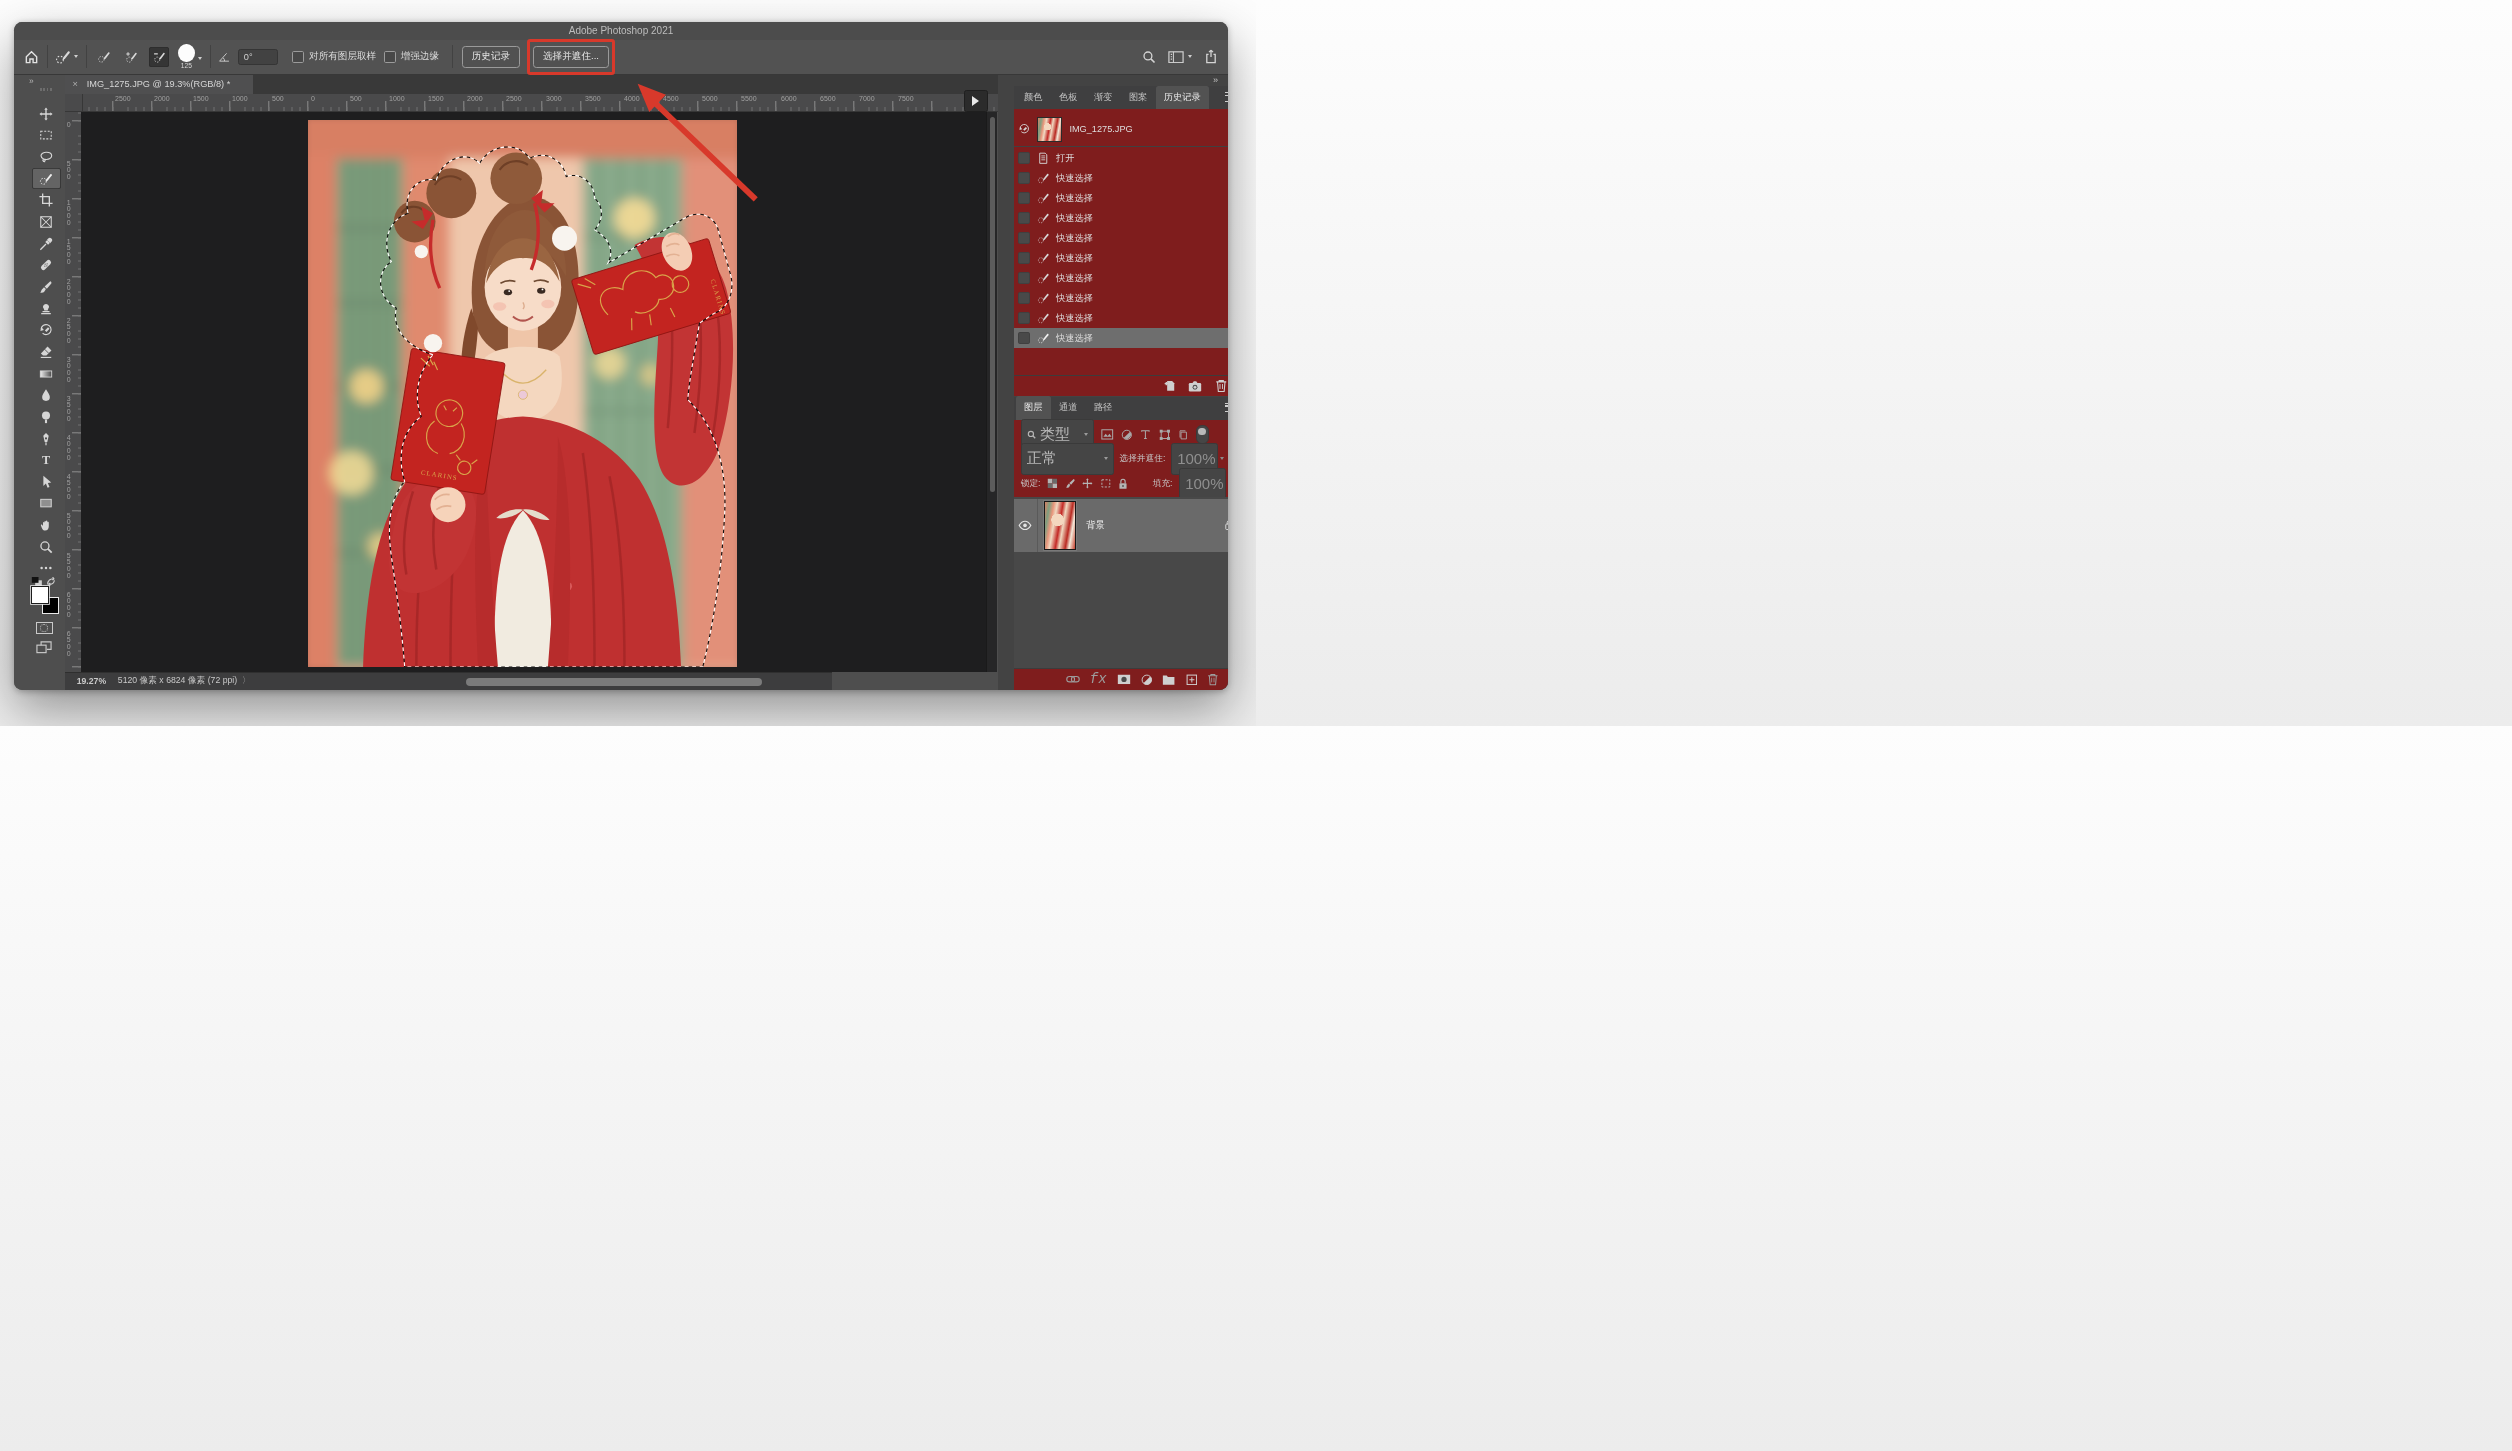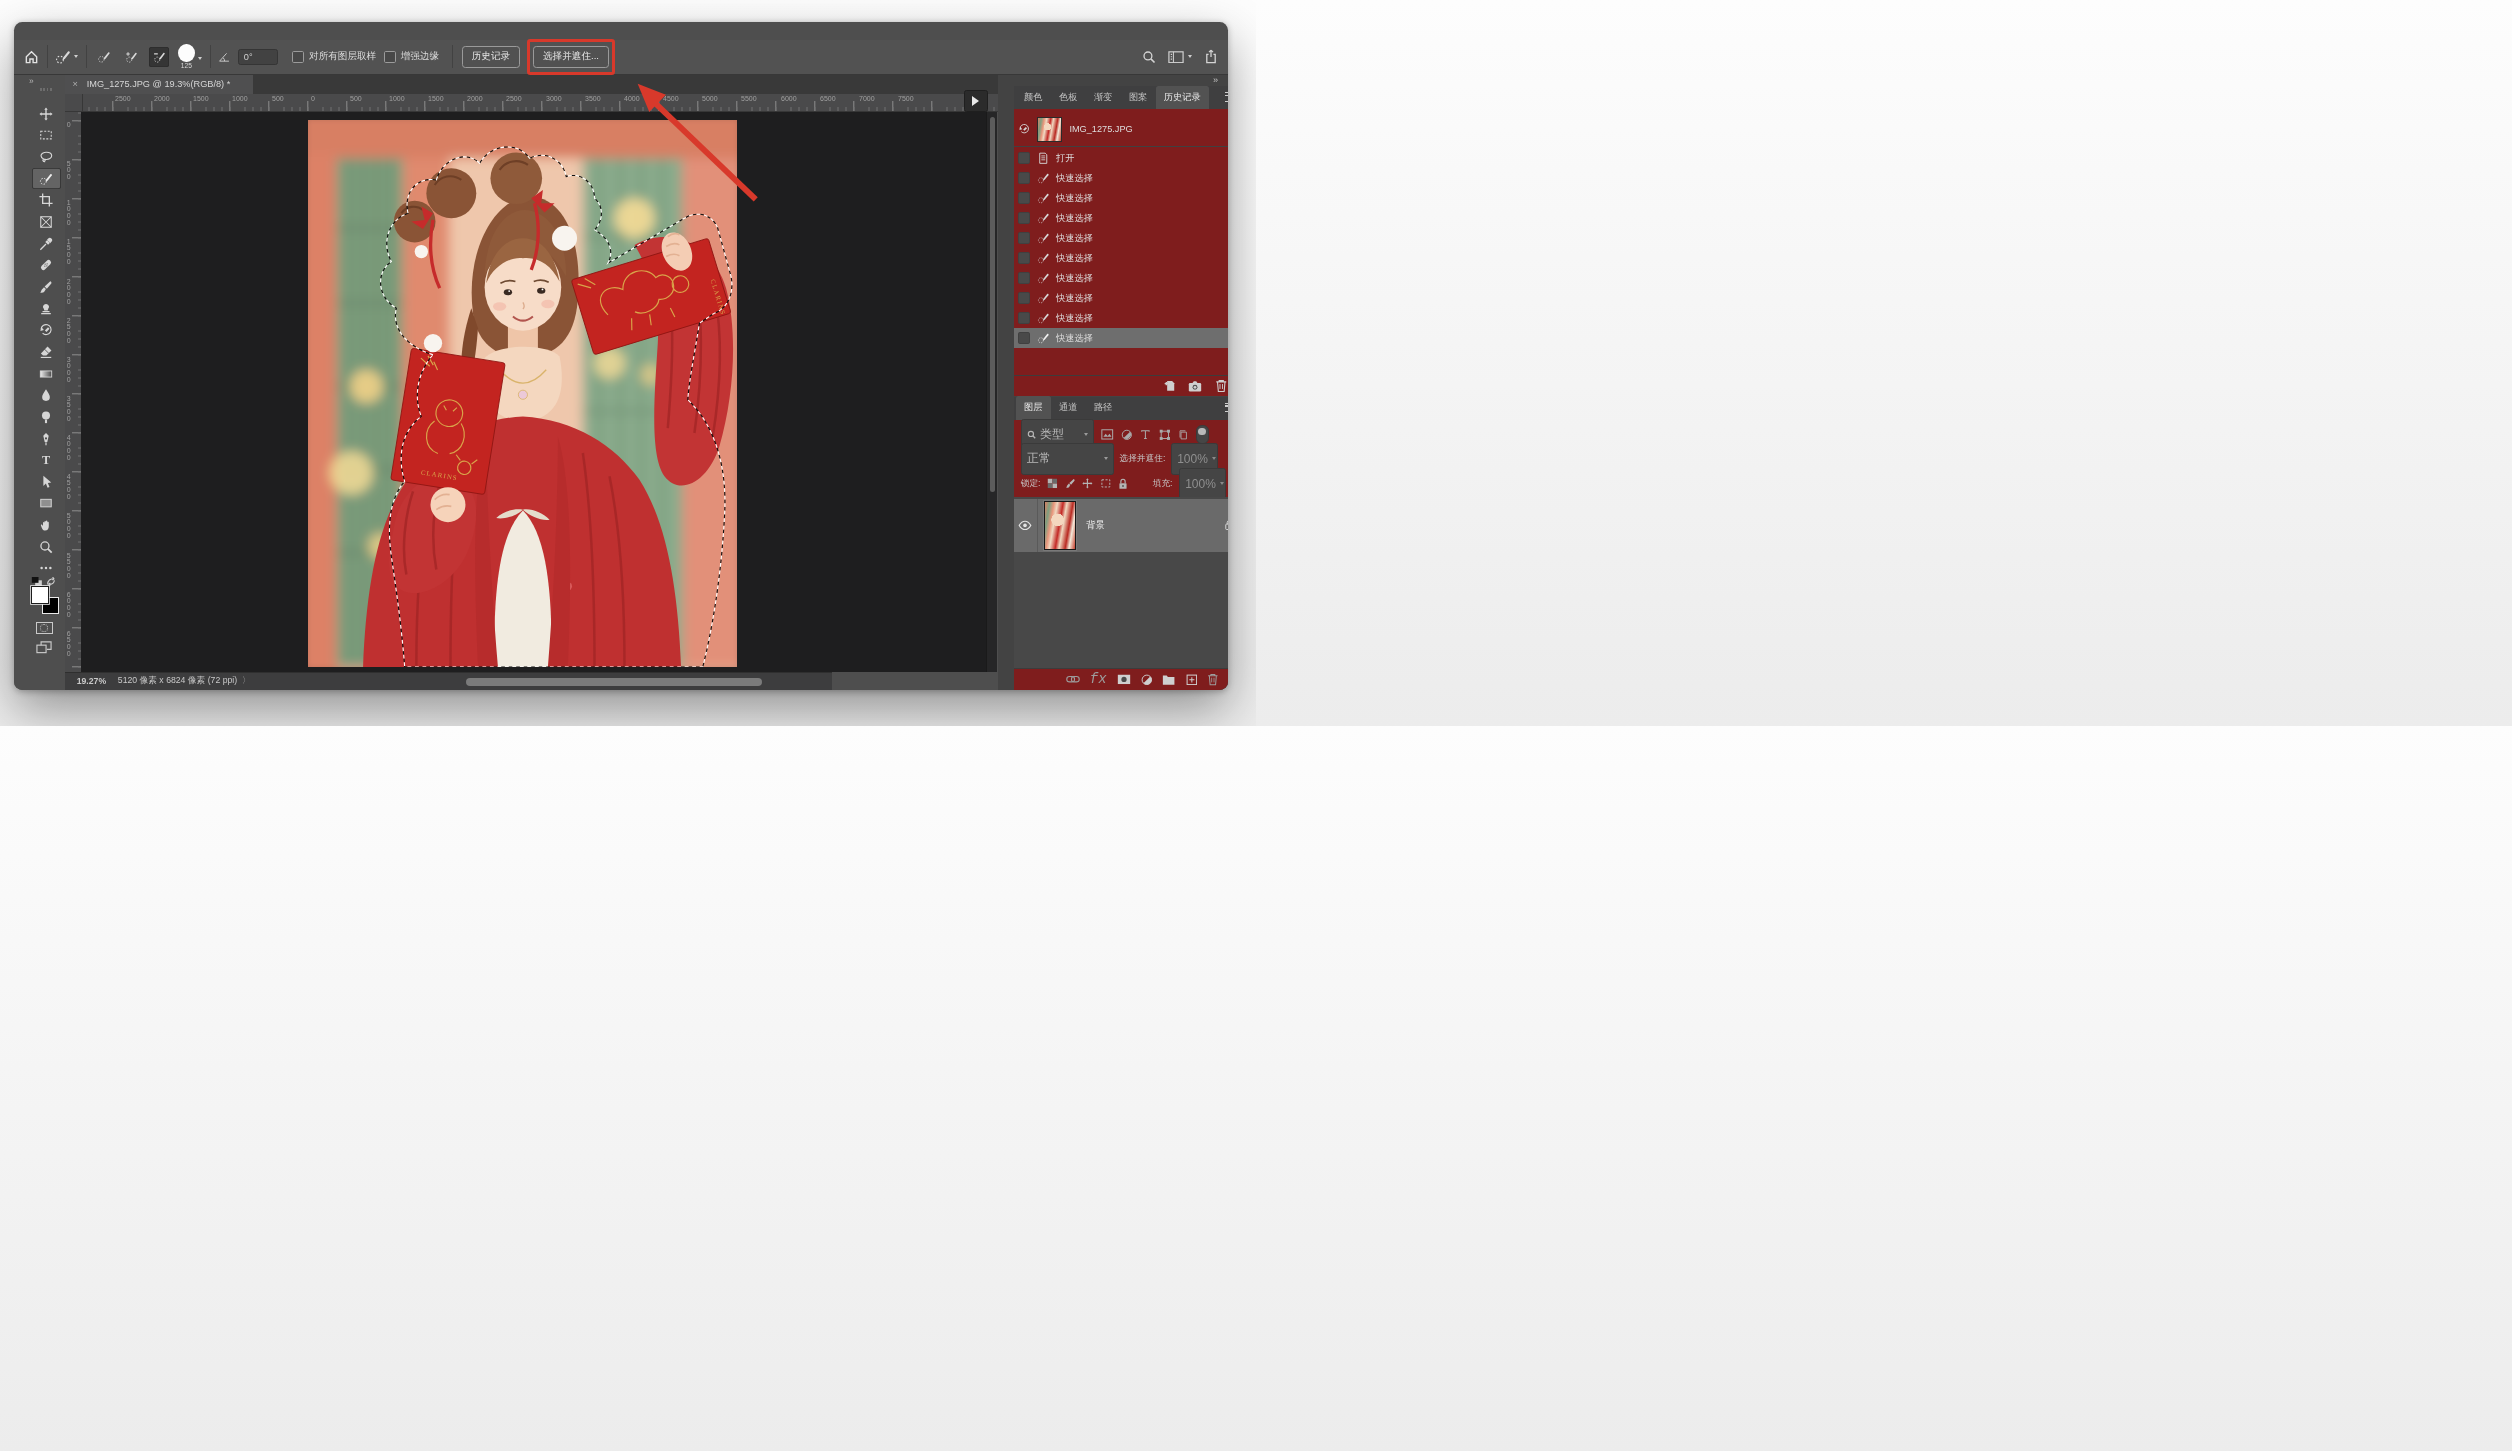--- a/index.html
+++ b/index.html
@@ -66,34 +66,37 @@
   .hrow{position:absolute;left:0;width:230px;height:20px;display:flex;align-items:center;font-size:9.2px;color:#dedede}
   .hrow.sel{background:#6e6e6e}
   .hwell{width:10px;height:10px;background:#494949;border:0.8px solid #404040;border-radius:1.7px;margin:0 6.7px 0 4.2px;flex:none}
   .hico{width:12.5px;height:12.5px;margin-right:6.7px;flex:none}
   .pthumb{background:
       radial-gradient(circle at 42% 38%,#f4d7bf 0 18%,transparent 19%),
       linear-gradient(100deg,#d97f63 0%,#7d9f80 13%,#e9967c 24%,#f0d9c2 33%,#c32a26 48%,#f0d8c0 58%,#b92a22 74%,#f3e8d8 84%,#c5402e 100%)}
   .pfoot{position:absolute;left:0;bottom:0;width:230px;height:21.7px;border-top:0.8px solid #3c3c3c;
         display:flex;align-items:center;justify-content:flex-end;gap:12.5px;padding-right:16.7px;box-sizing:border-box}
   .lfoot{gap:10px;padding-right:25px}
-  .selbox{background:#454545;border:0.8px solid #3a3a3a;border-radius:2.5px;color:#b9b9b9;font-size:12px;
+  .selbox{background:#454545;border:0.8px solid #3a3a3a;border-radius:2.5px;color:#b9b9b9;font-size:15px;
         height:32px;display:flex;align-items:center;gap:4.2px;padding:2px 5px;box-sizing:border-box}
   .dim{color:#8f8f8f}
   .llab{font-size:8.7px;color:#c7c7c7;white-space:nowrap}
   .lrow{position:absolute;left:0;width:230px;display:flex;align-items:center}
   .ants1{fill:none;stroke:#ffffff;stroke-width:1.3;stroke-dasharray:4.5 4.5}
   .ants2{fill:none;stroke:#111111;stroke-width:1.3;stroke-dasharray:4.5 4.5;stroke-dashoffset:4.5}
 </style>
 </head>
 <body>
 
 <div class="page">
 <div class="win">
 
+  <div class="titlebar">
+    <span>Adobe Photoshop 2021</span>
+  </div>
 
   <div class="opt">
     <span style="display:flex">
       <svg width="15" height="15" viewBox="0 0 16 16">
             <path d="M2.5 8.2 8 3l5.5 5.2V14.5H9.7v-3.8H6.3v3.8H2.5Z" fill="none" stroke="#e2e2e2" stroke-width="1.5"></path>
           </svg>
     </span>
     <span class="sep"></span>
     <span style="display:flex;align-items:center;gap:3.3px">
       <svg width="16" height="16" viewBox="0 0 16 16">

